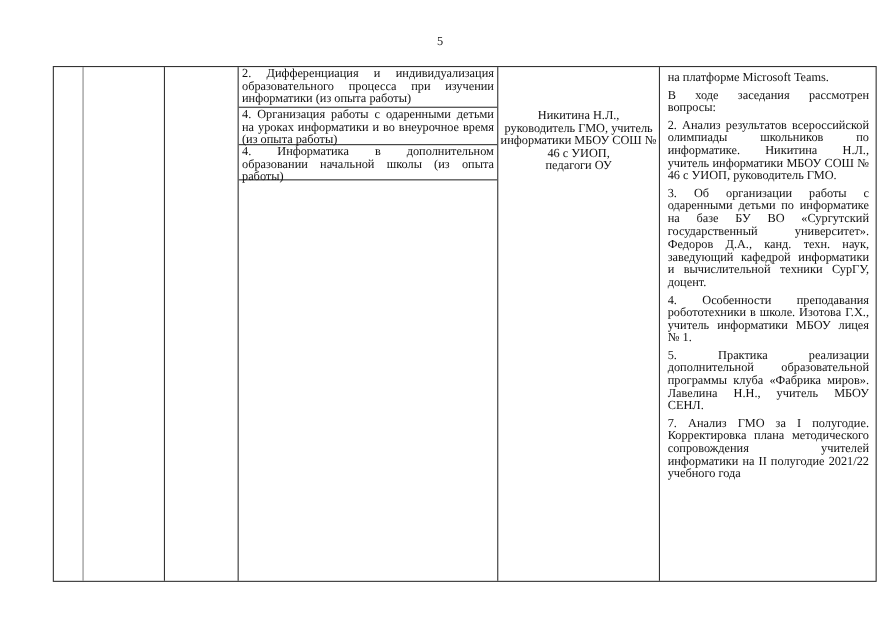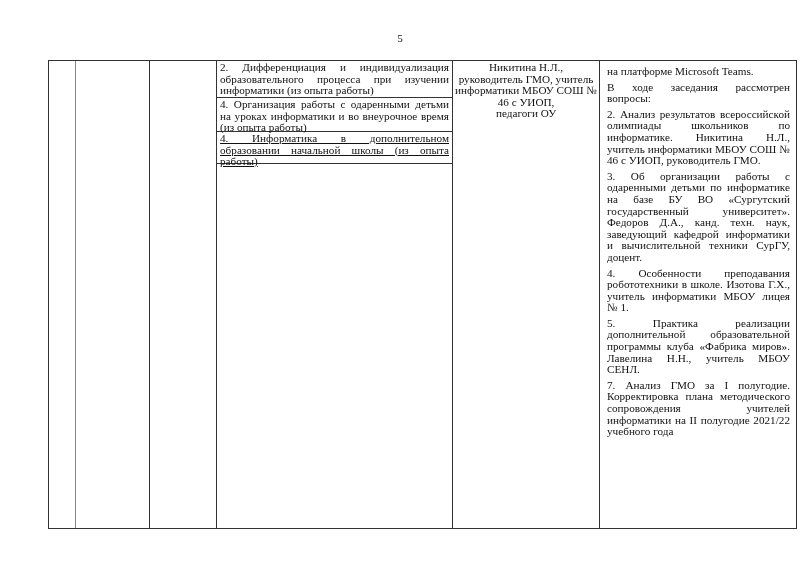--- a/index.html
+++ b/index.html
@@ -14,23 +14,23 @@
   .c2 { left: 26px; width: 74px; border-left-color: #888; }
   .c3 { left: 100px; width: 67px; }
   .c4 { left: 167px; width: 236px; padding-left: 24px; }
   .c5 { left: 403px; width: 147px; }
   .c6 { left: 550px; width: 198px; }
   .txt { font-size: 11.2px; line-height: 11.6px; }
   .just { text-align: justify; text-align-last: left; }
   .cell4 { position: absolute; left: 0; right: 0; box-sizing: border-box; padding: 1px 3px 0 3px; }
   .r1 { top: 0; height: 37px; border-bottom: 1px solid #333; }
   .r2 { top: 37px; height: 34px; border-bottom: 1px solid #333; }
-  .r3 { top: 71px; height: 32px; border-bottom: 1px solid #333; text-decoration: underline; }
+  .r3 { top: 71px; height: 32px; border-bottom: 1px solid #333; }
   .r4 { top: 103px; bottom: 0; padding-top: 3px; }
-  .c5 .inner { text-align: center; padding: 1px 2px 0 2px; }
+  .c5 .inner { text-align: center; padding: 1px 2px 0 2px; margin-top: 38px; }
   .c6 .inner { padding: 1px 3px 0 3px; }
   .c6 p { margin: 4px; }
 </style>
 </head>
 <body>
 
 <div class="page-number txt">5</div>
 
 <div class="tbl">
   <div class="col c1"></div>

